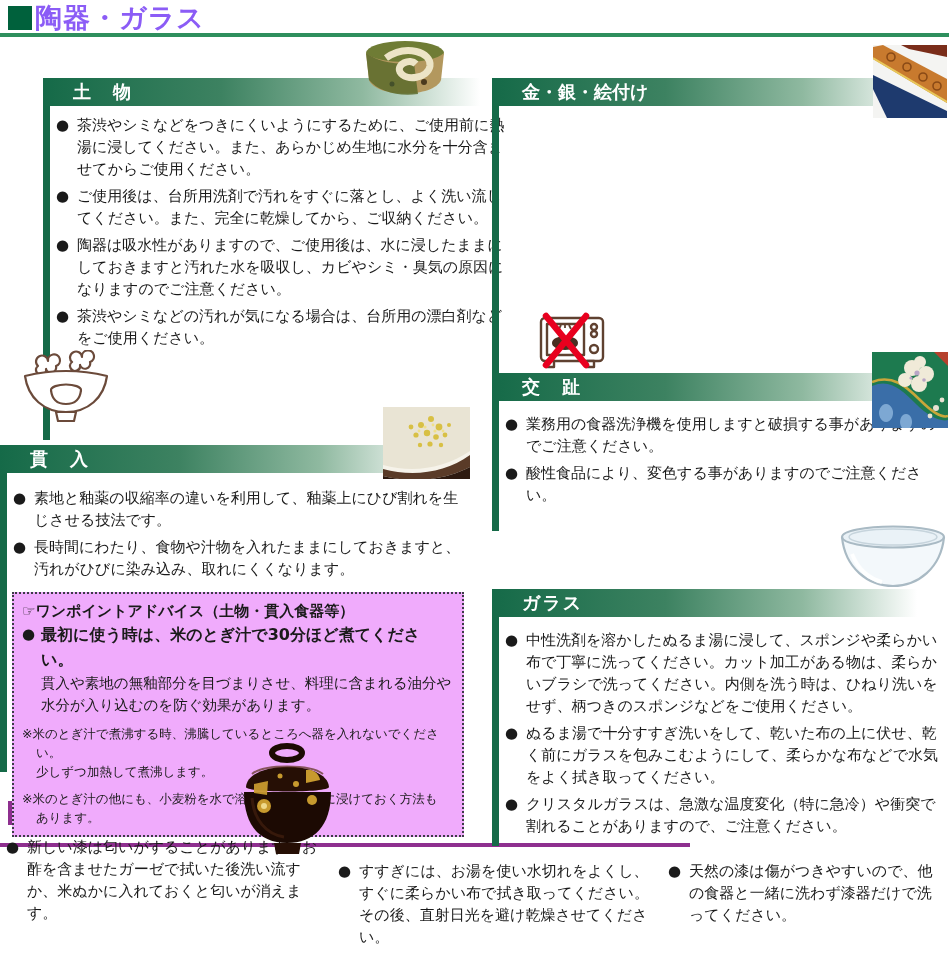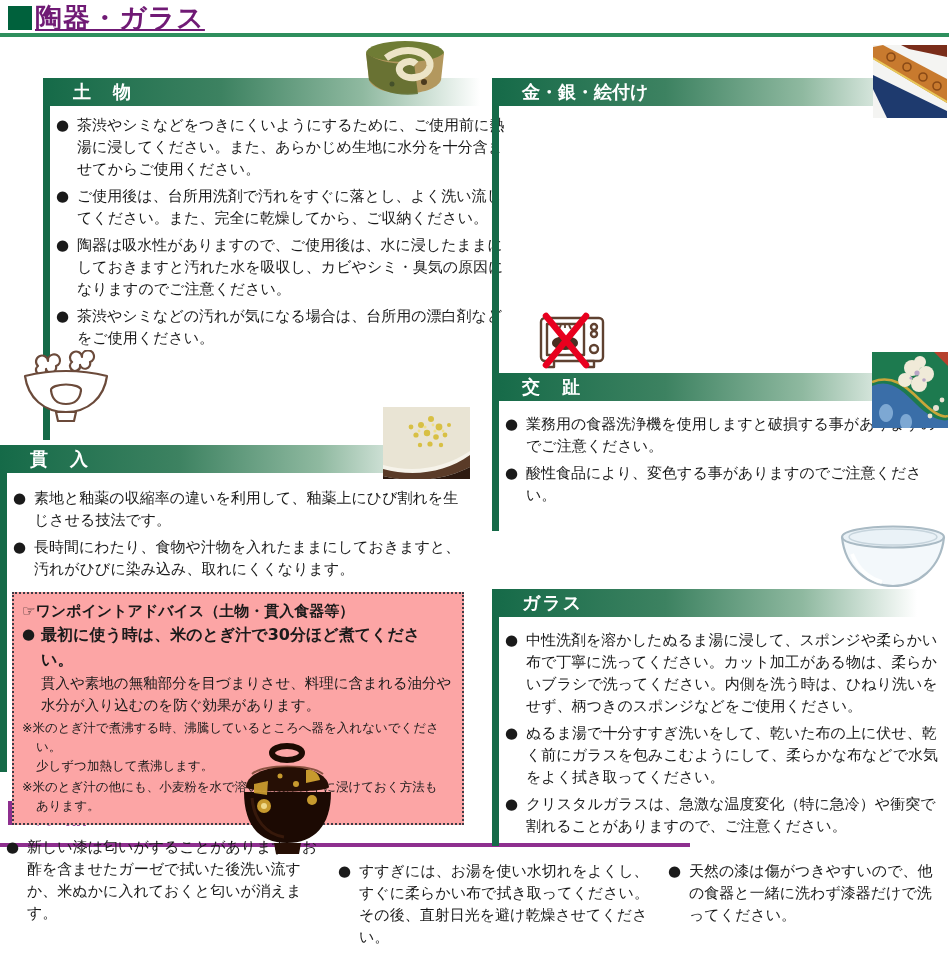--- a/index.html
+++ b/index.html
@@ -3,21 +3,21 @@
 <meta charset="utf-8">
 <style>
   html,body{margin:0;padding:0;background:#fff;}
   .page{position:relative;width:949px;height:957px;background:#fff;overflow:hidden;
         font-family:"DejaVu Sans","Liberation Sans",sans-serif;color:#1a1a1a;}
 
   
   .h1{position:absolute;display:flex;align-items:center;gap:3px;font-weight:bold;}
   .h1 .sq{width:24px;height:24px;display:inline-block;}
   .h1 .t{font-size:27px;letter-spacing:1px;line-height:1;}
-  .h1.green{color:#701a75;text-decoration:underline;}
+  .h1.green{color:#8b5cf6;}
   .h1.green .sq{background:#00613c;}
   .h1.purple{color:#8e2f8f;}
   .h1.purple .sq{background:#8e2f8f;}
   .rule{position:absolute;height:4px;}
   .rule.green{background:#2e8f5d;}
   .rule.purple{background:#8e2f8f;}
 
   
   .section{position:absolute;z-index:1;}
   .sec-bar{position:absolute;left:0;top:0;right:0;height:28px;
@@ -25,26 +25,26 @@
            color:#fff;font-weight:bold;font-size:18px;line-height:28px;
            padding-left:30px;box-sizing:border-box;letter-spacing:2px;}
   .strip{position:absolute;left:0;top:0;width:7px;background:#156a48;}
 
   .bullets{position:absolute;}
   .b{position:relative;padding-left:21px;margin:0 0 5px 0;font-size:15px;line-height:22px;
      white-space:pre-line;}
   .b::before{content:"●";position:absolute;left:0;top:0;font-size:15px;}
 
   
-  .advice{position:absolute;border:2px dotted #3c3c46;background:#fca5a5;padding:6px 10px 8px 8px;box-sizing:border-box;}
+  .advice{position:absolute;border:2px dotted #3c3c46;background:#f0abfc;padding:6px 10px 8px 8px;box-sizing:border-box;}
   .adv-title{font-weight:bold;font-size:15px;line-height:22px;}
   .adv-main{position:relative;padding-left:19px;font-weight:bold;font-size:16px;line-height:25px;}
   .adv-main::before{content:"●";position:absolute;left:0;top:0;font-size:15px;}
   .adv-detail{padding-left:19px;font-size:14.5px;line-height:22px;}
-  .adv-note{font-size:12.5px;line-height:19px;padding-left:14px;text-indent:-14px;white-space:pre-line;margin-top:2px;}
+  .adv-note{font-size:12.5px;line-height:19px;padding-left:14px;text-indent:-14px;white-space:pre-line;margin-top:8px;}
 
   
   .lac-col{position:absolute;font-size:15px;line-height:23px;}
 
   .img{position:absolute;z-index:2;}
 </style>
 </head>
 <body>
 
 <div class="page">

